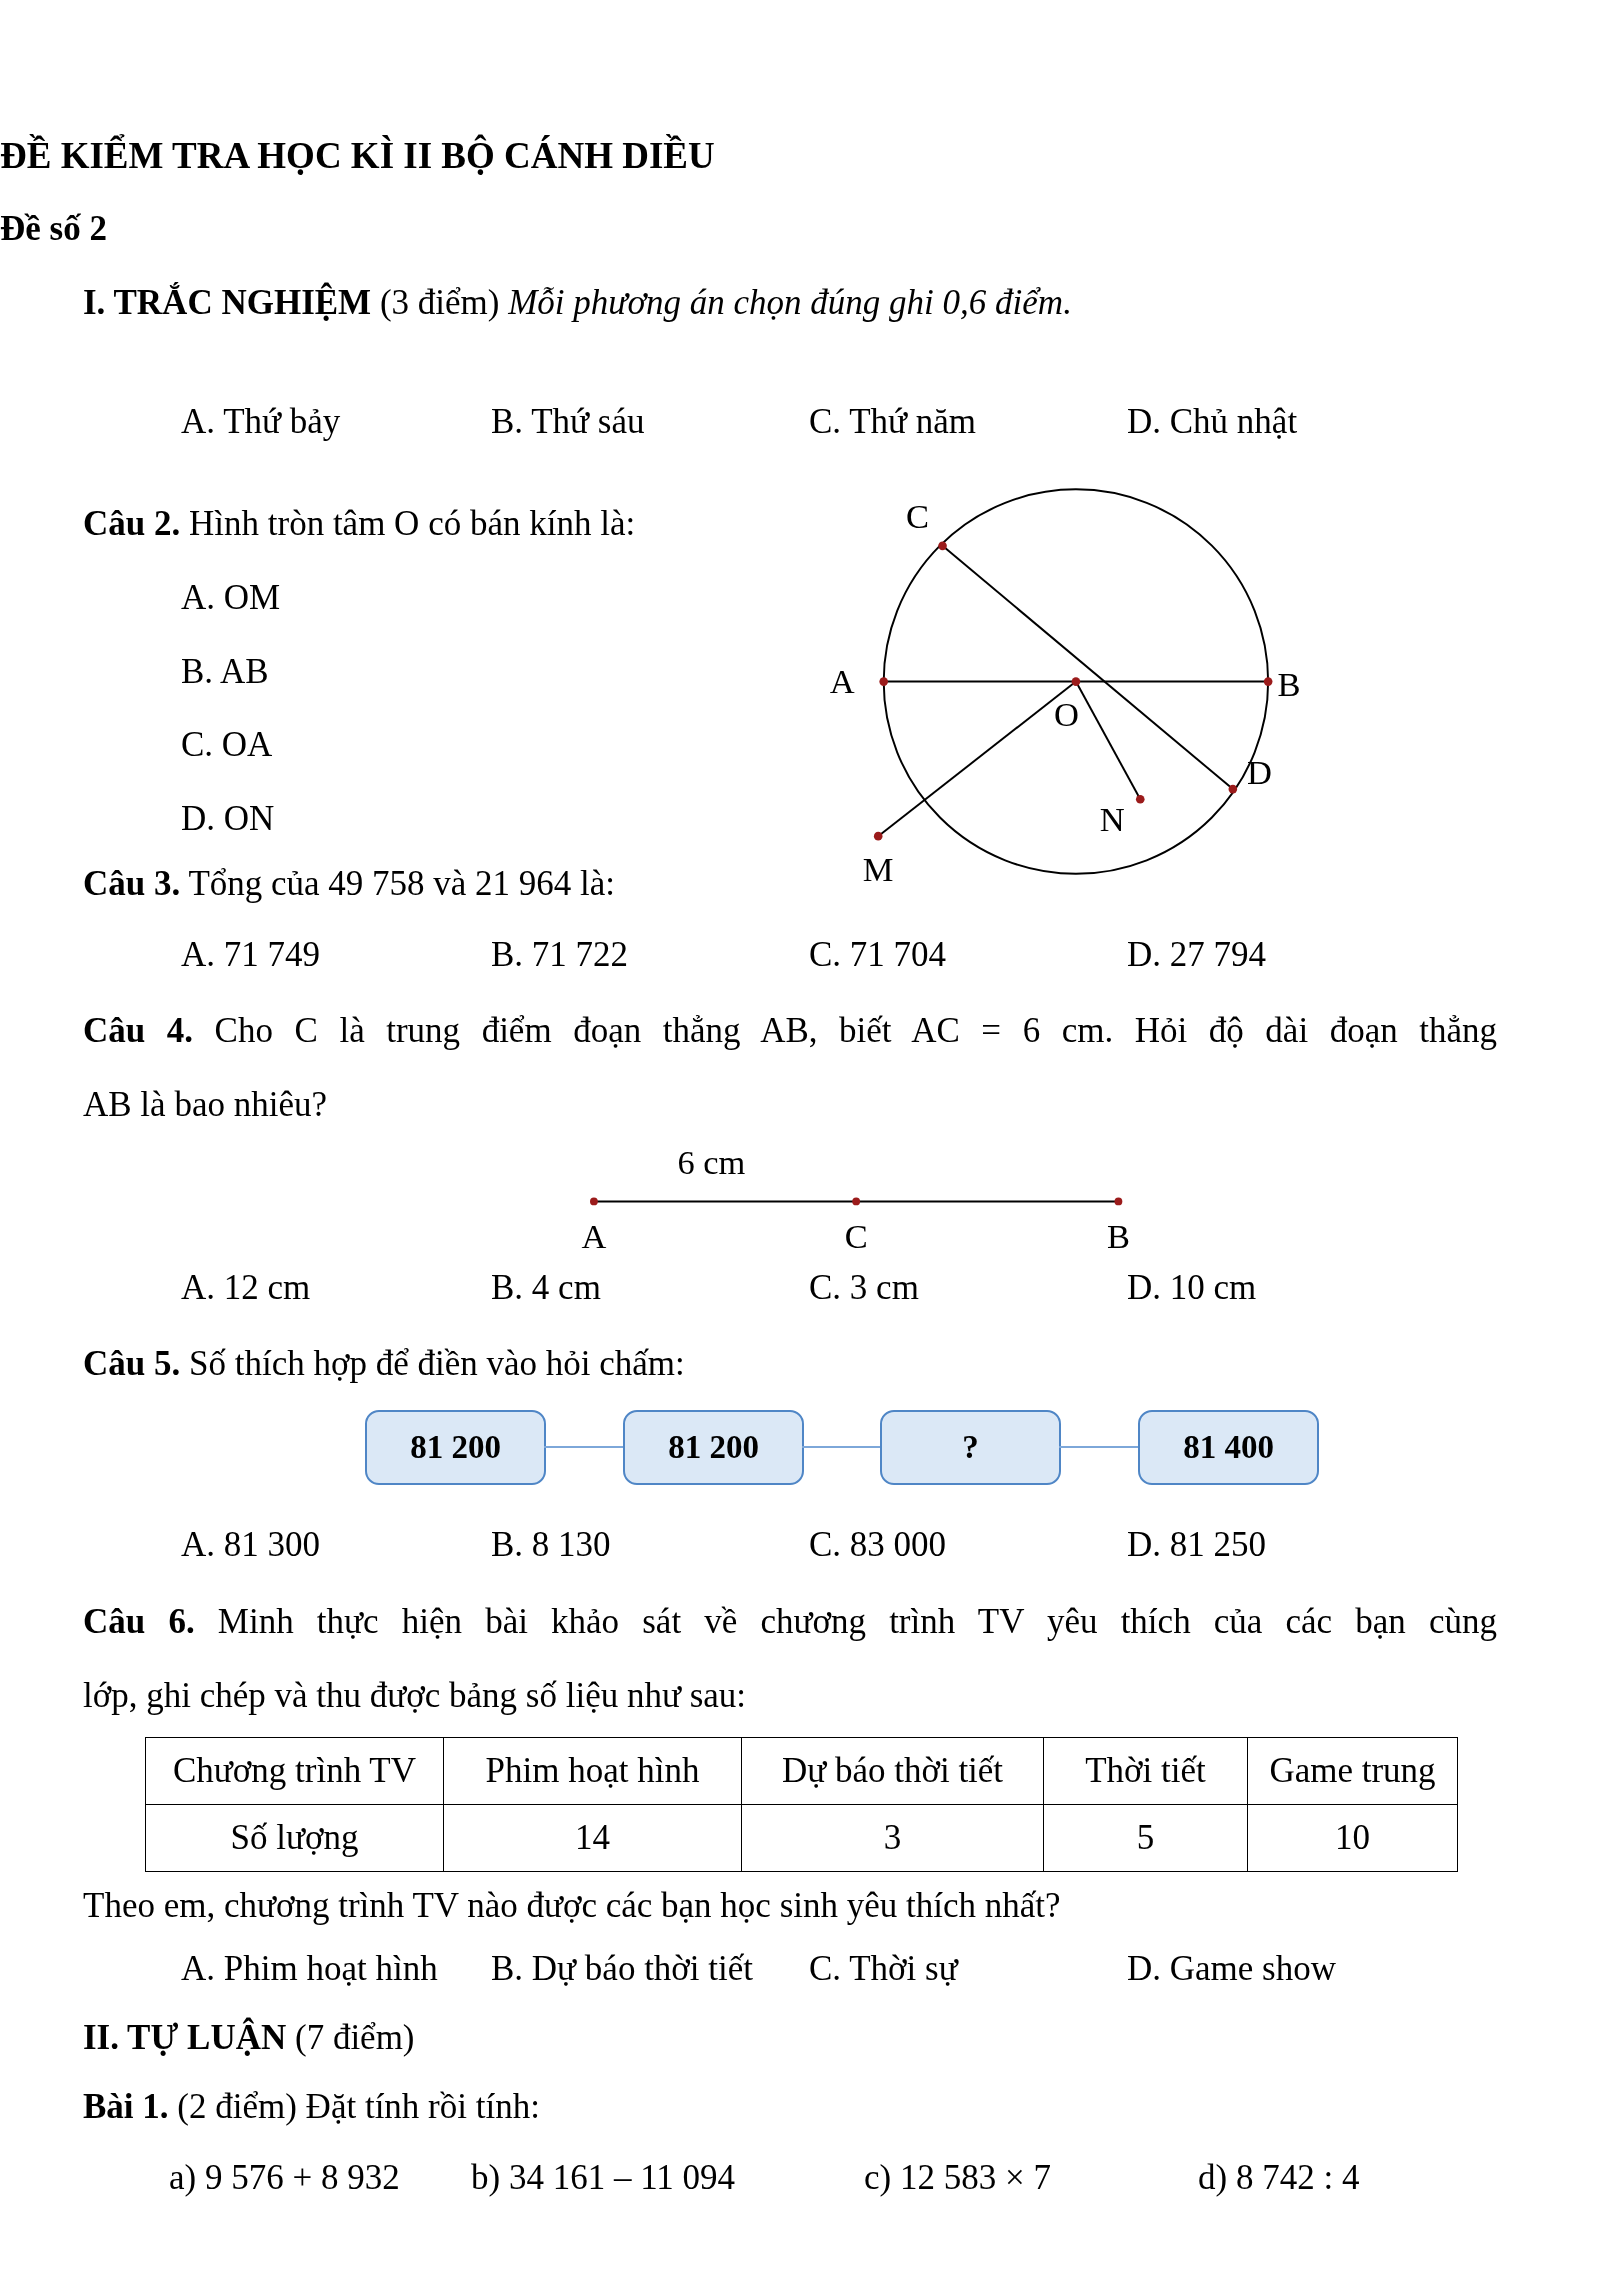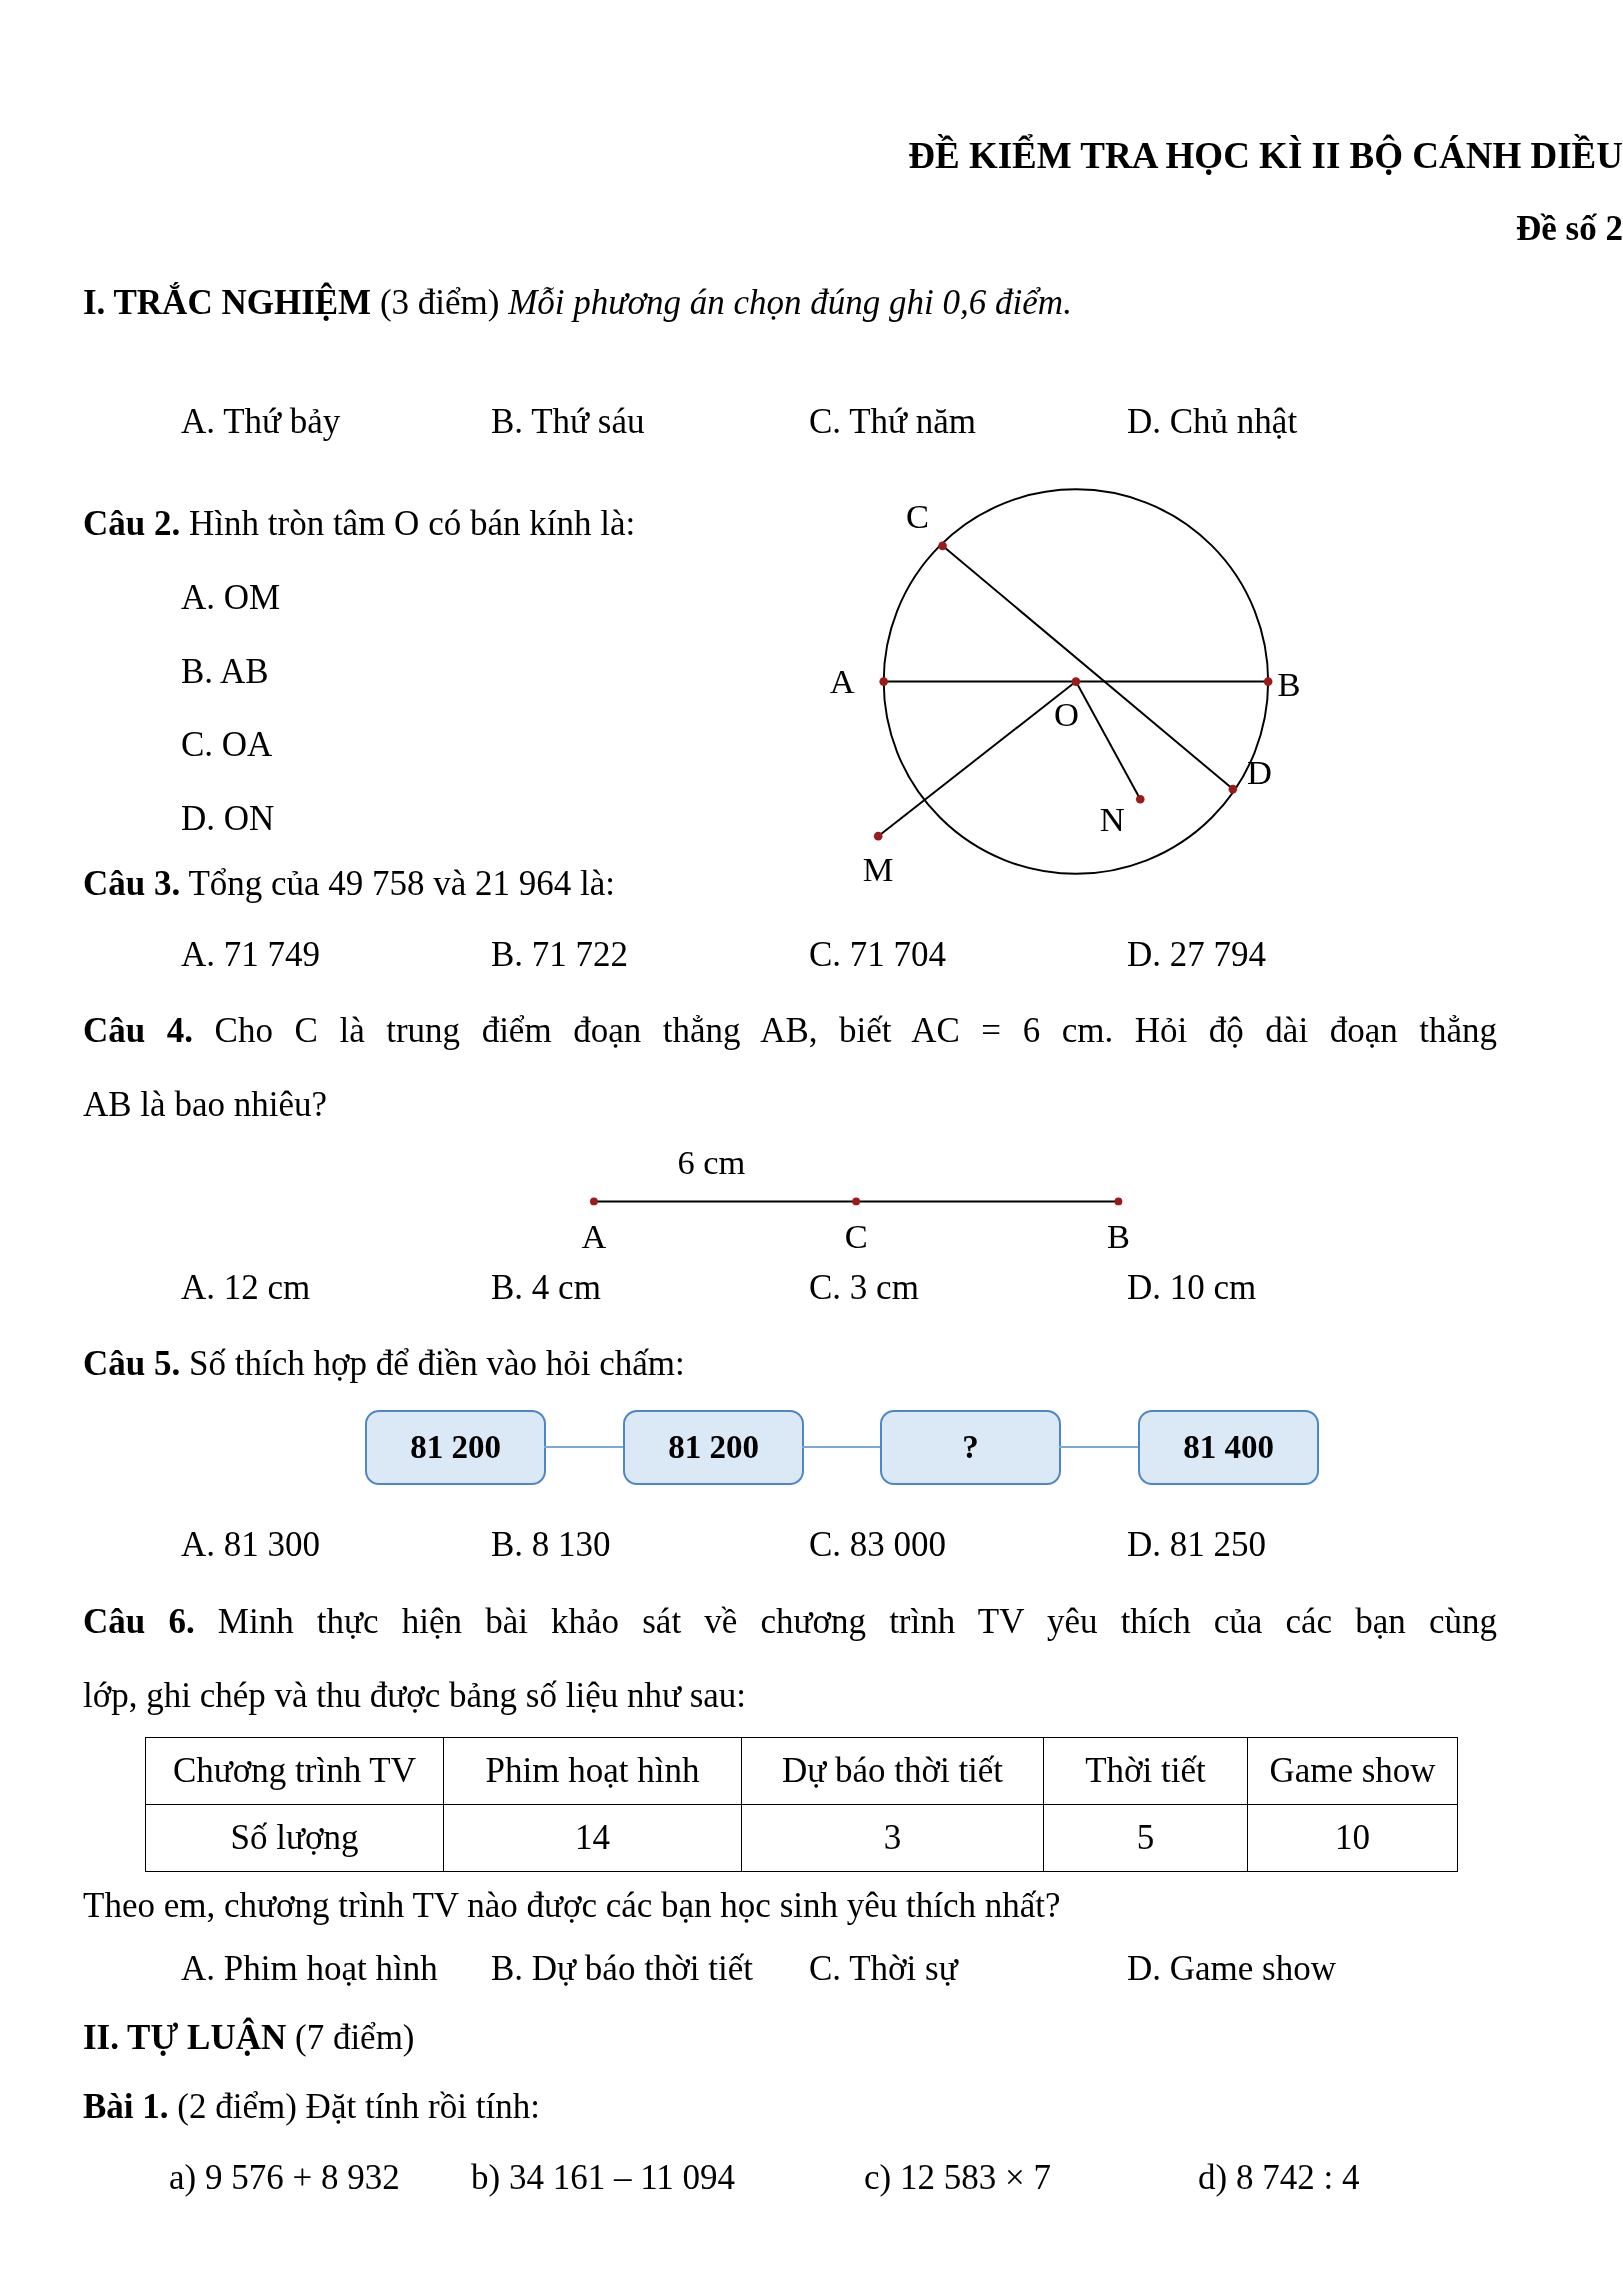--- a/index.html
+++ b/index.html
@@ -6,21 +6,21 @@
   .page {
     position:relative;
     width:1623px; height:2295px;
     background:#ffffff;
     font-family:"Liberation Serif", serif;
     color:#000;
     font-size:35px;
     overflow:hidden;
   }
   .line { position:absolute; left:83px; white-space:nowrap; line-height:1.3; }
-  .center { left:0; width:1623px; text-align:right; }
+  .center { left:0; width:1623px; text-align:left; }
   .title { font-size:37px; font-weight:bold; }
   .subtitle { font-size:35px; font-weight:bold; }
   .justify { white-space:normal; width:1414px; text-align:justify; text-align-last:justify; }
   .row { position:absolute; left:0; width:1623px; height:49px; }
   .row > span { position:absolute; white-space:nowrap; }
   .ox1 { left:181px; } .ox2 { left:491px; } .ox3 { left:809px; } .ox4 { left:1127px; }
   .bx1 { left:169px; } .bx2 { left:471px; } .bx3 { left:864px; } .bx4 { left:1198px; }
 
   
   .diagram { position:absolute; }
@@ -169,21 +169,21 @@
         <col style="width:302px">
         <col style="width:204px">
         <col style="width:210px">
     </colgroup>
     <tbody>
       <tr>
         <td>Chương trình TV</td>
         <td>Phim hoạt hình</td>
         <td>Dự báo thời tiết</td>
         <td>Thời tiết</td>
-        <td>Game show</td>
+        <td>Game trung</td>
       </tr>
       <tr>
         <td>Số lượng</td>
         <td>14</td>
         <td>3</td>
         <td>5</td>
         <td>10</td>
       </tr>
     </tbody>
   </table>

